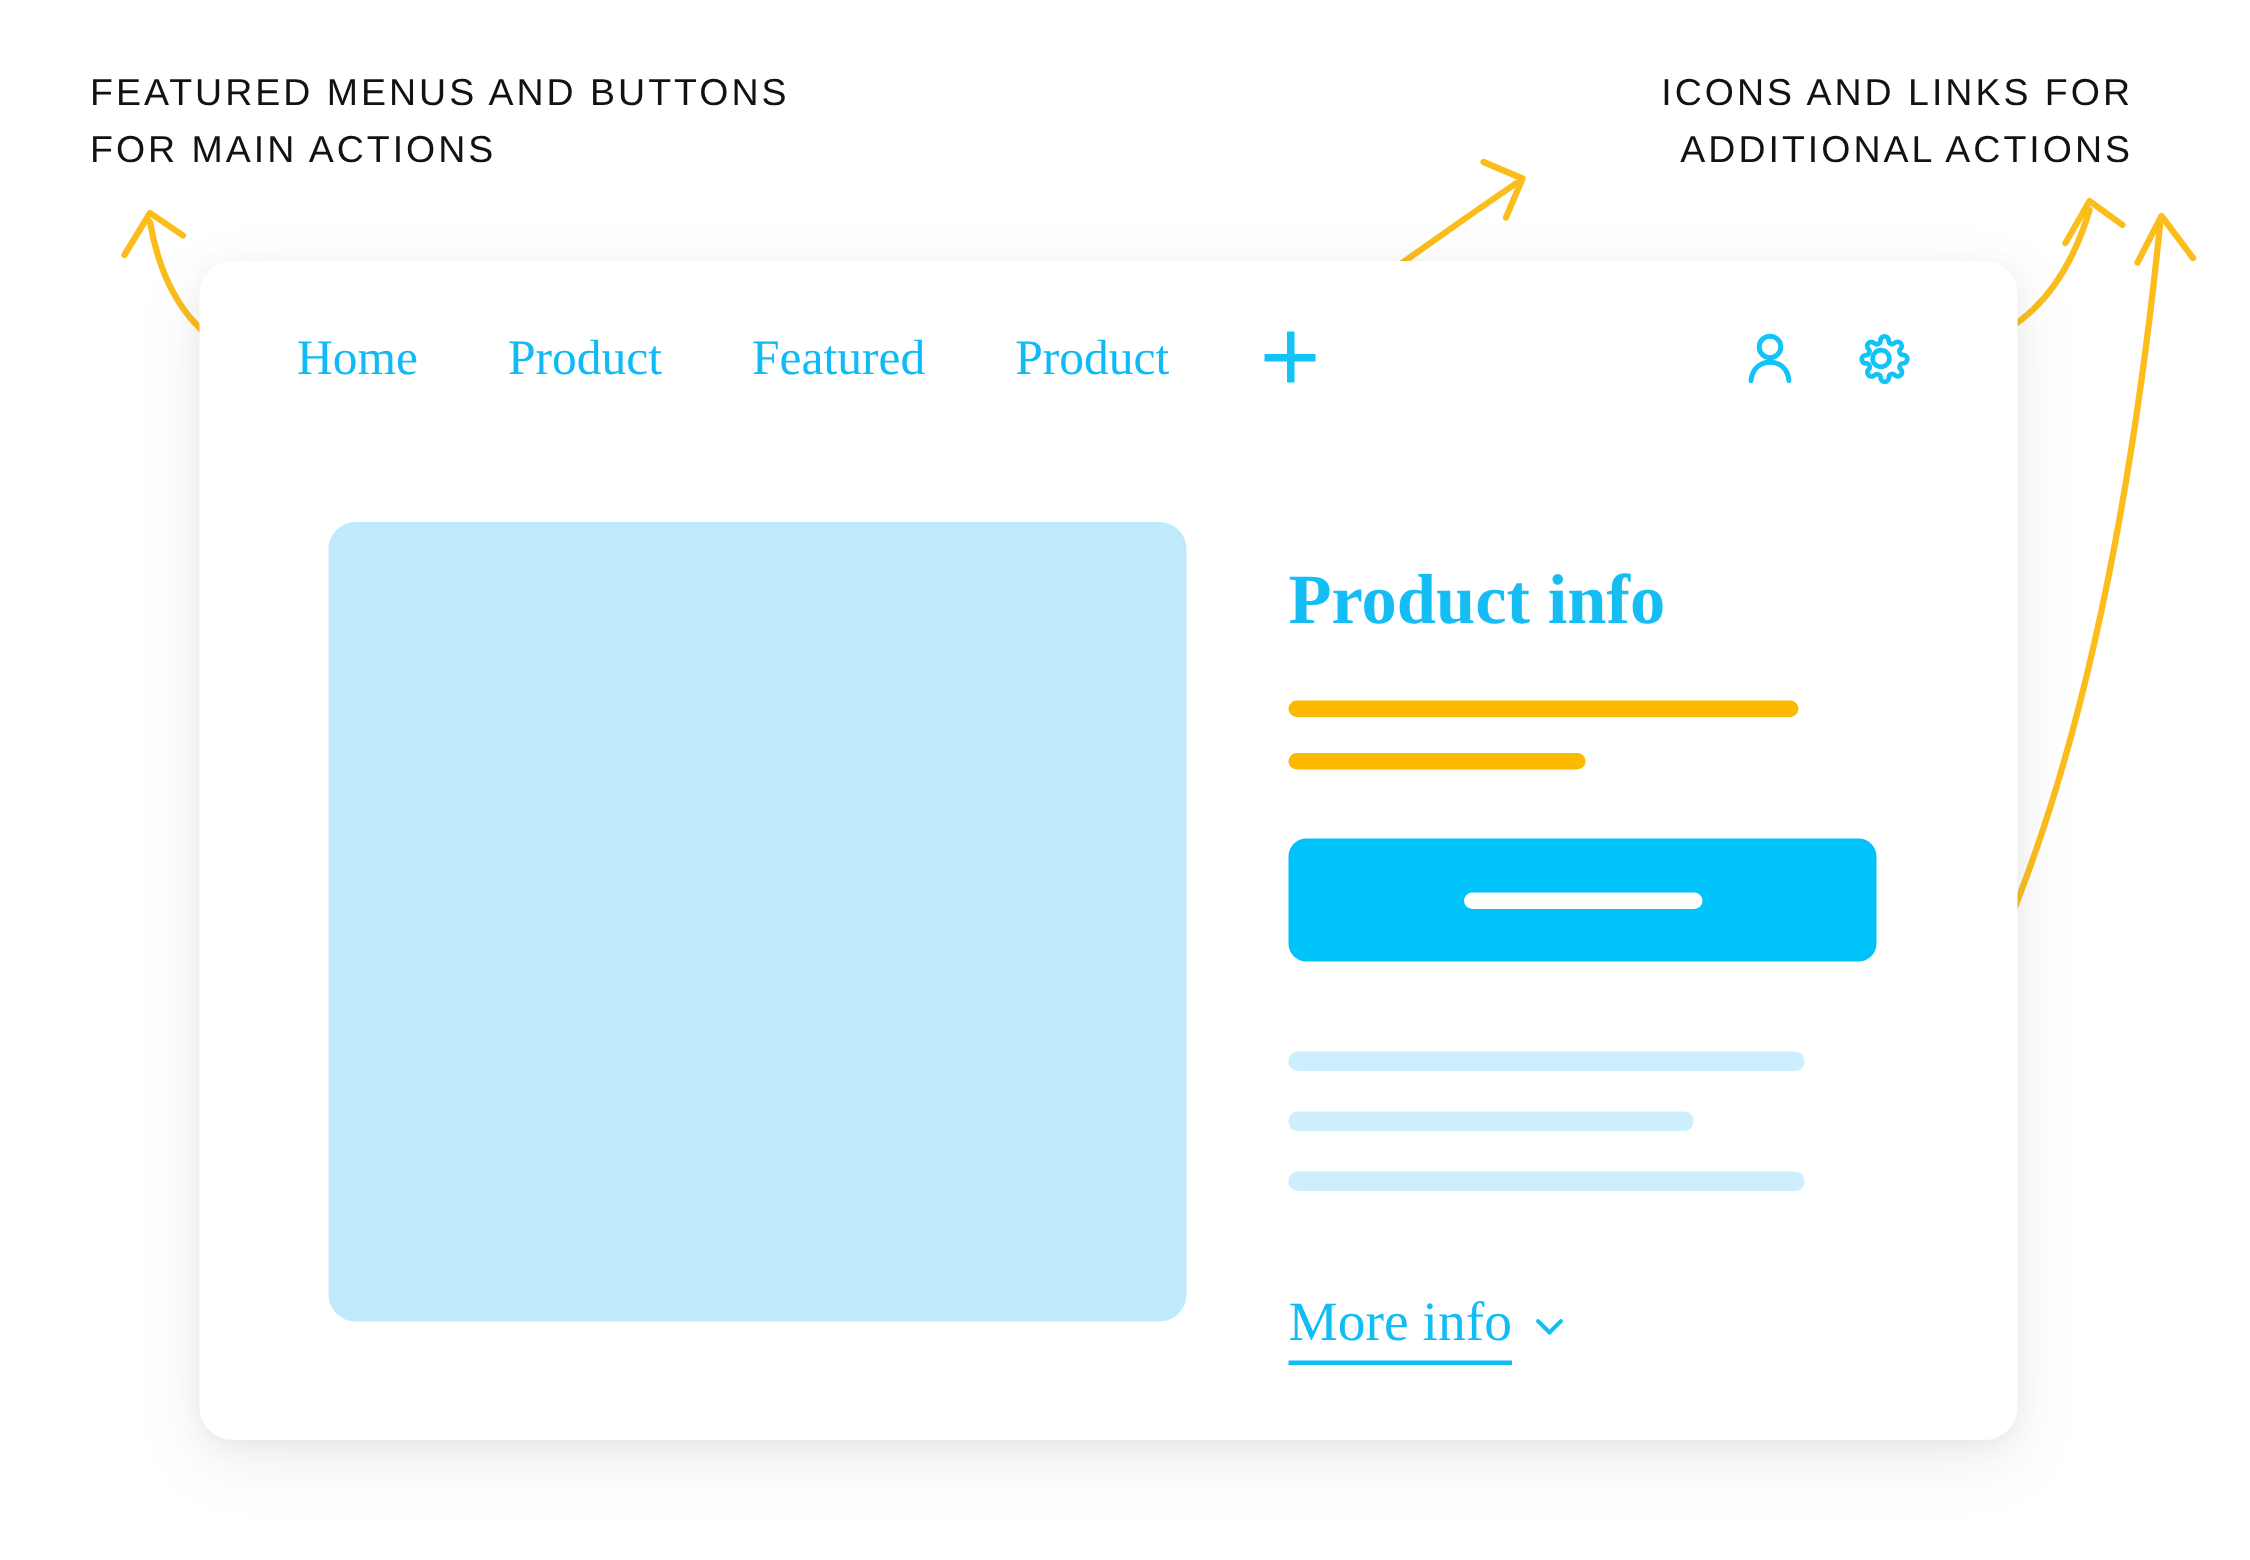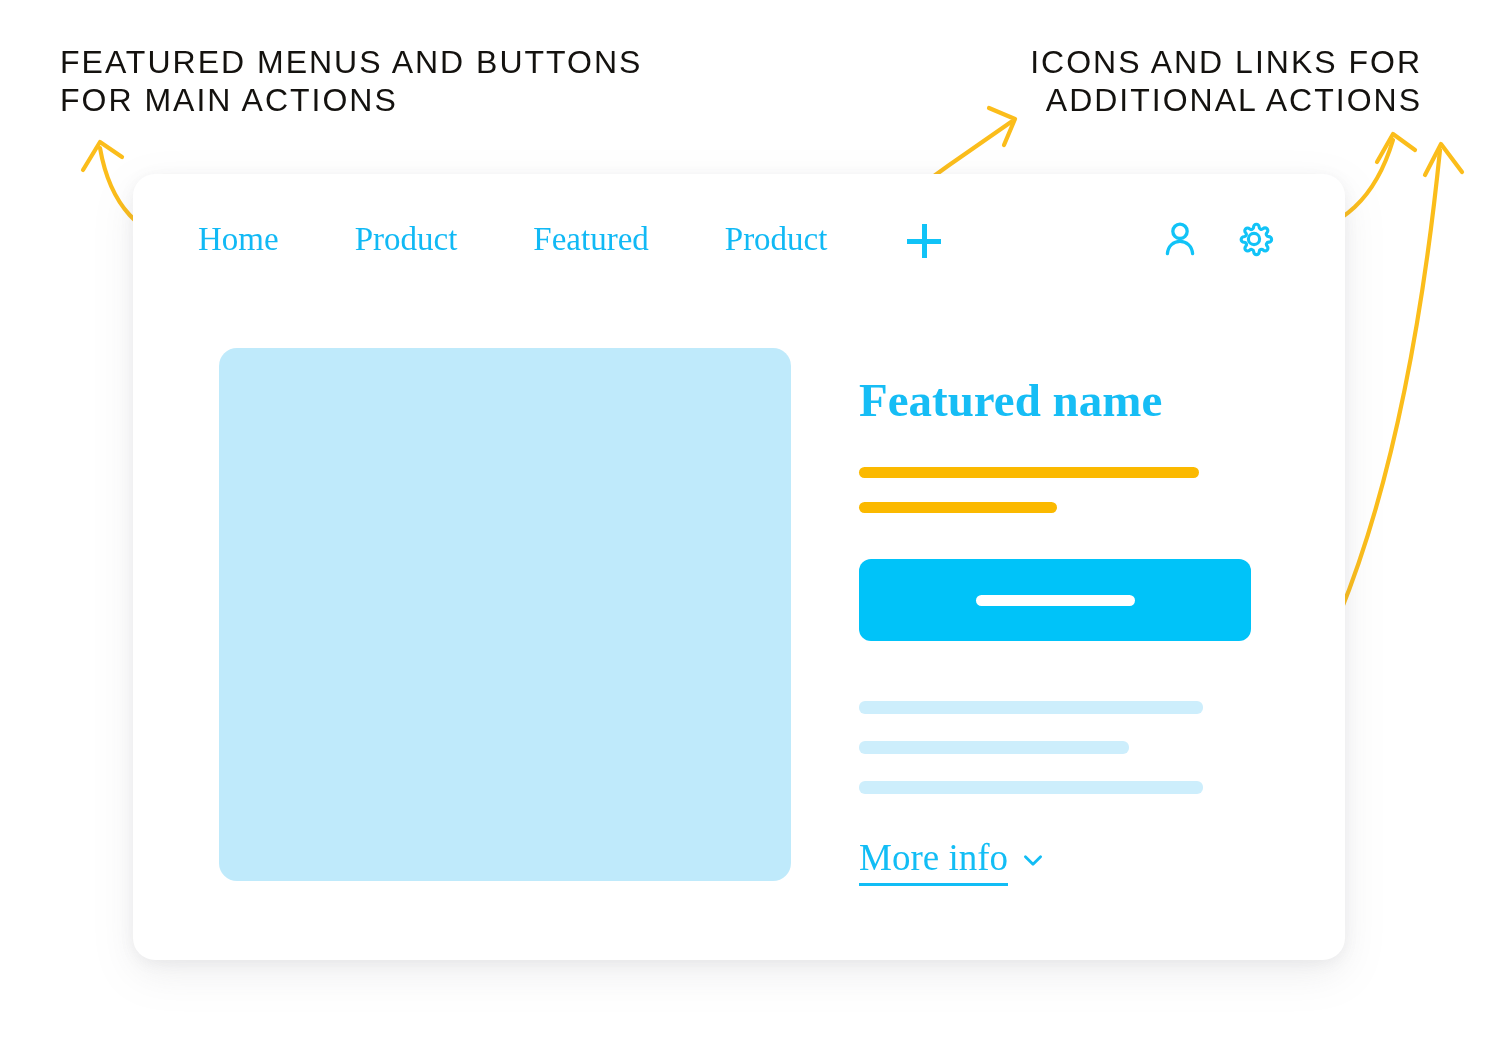--- a/index.html
+++ b/index.html
@@ -16,21 +16,21 @@
     position: relative;
     width: 1500px;
     height: 1040px;
     background: #ffffff;
   }
 
   
   .callout {
     position: absolute;
     font-family: "Liberation Sans", sans-serif;
-    font-size: 32px;
+    font-size: 25px;
     letter-spacing: 2.0px;
     line-height: 38px;
     color: #14120f;
     font-weight: 400;
     white-space: pre-line;
     text-transform: uppercase;
   }
   #callout-left  { left: 60px;  top: 43px;  text-align: left; }
   #callout-right { right: 78px; top: 43px;  text-align: right; }
 
@@ -59,23 +59,23 @@
   #navbar {
     position: absolute;
     left: 0; top: 0;
     width: 100%;
     height: 130px;
     display: flex;
     align-items: center;
   }
   #nav-left {
     display: flex;
-    align-items: flex-end;
+    align-items: flex-start;
     margin-left: 65px;
-    gap: 16px;
+    gap: 0px;
   }
   .nav-link {
     font-family: "Liberation Serif", serif;
     font-size: 33px;
     color: #11b9f5;
     text-decoration: none;
     white-space: nowrap;
     margin-right: 60px;
   }
   #nav-add {
@@ -172,21 +172,21 @@
   .bar-pale {
     background: #cdeefc;
     border-radius: 6px;
     height: 13px;
   }
   #bar-pale-1 { width: 344px; margin-top: 60px; }
   #bar-pale-2 { width: 270px; margin-top: 27px; }
   #bar-pale-3 { width: 344px; margin-top: 27px; }
 
   #more-info {
-    margin-top: 44px;
+    margin-top: 68px;
     display: inline-flex;
     align-items: center;
     gap: 12px;
     cursor: pointer;
     text-decoration: none;
     justify-content: center;
   }
   #more-info-label {
     font-family: "Liberation Serif", serif;
     font-size: 37px;
@@ -251,21 +251,21 @@
         </svg>
       </div>
     </nav>
 
     <div id="content">
 
       <div id="image-placeholder"></div>
 
       <div id="detail">
 
-        <h1 id="product-title">Featured name</h1>
+        <h1 id="product-title">Product info</h1>
 
         <div id="bar-amber-1" class="bar-amber"></div>
         <div id="bar-amber-2" class="bar-amber"></div>
 
         <button id="cta-button">
           <span id="cta-button-label"></span>
         </button>
 
         <div id="bar-pale-1" class="bar-pale"></div>
         <div id="bar-pale-2" class="bar-pale"></div>

